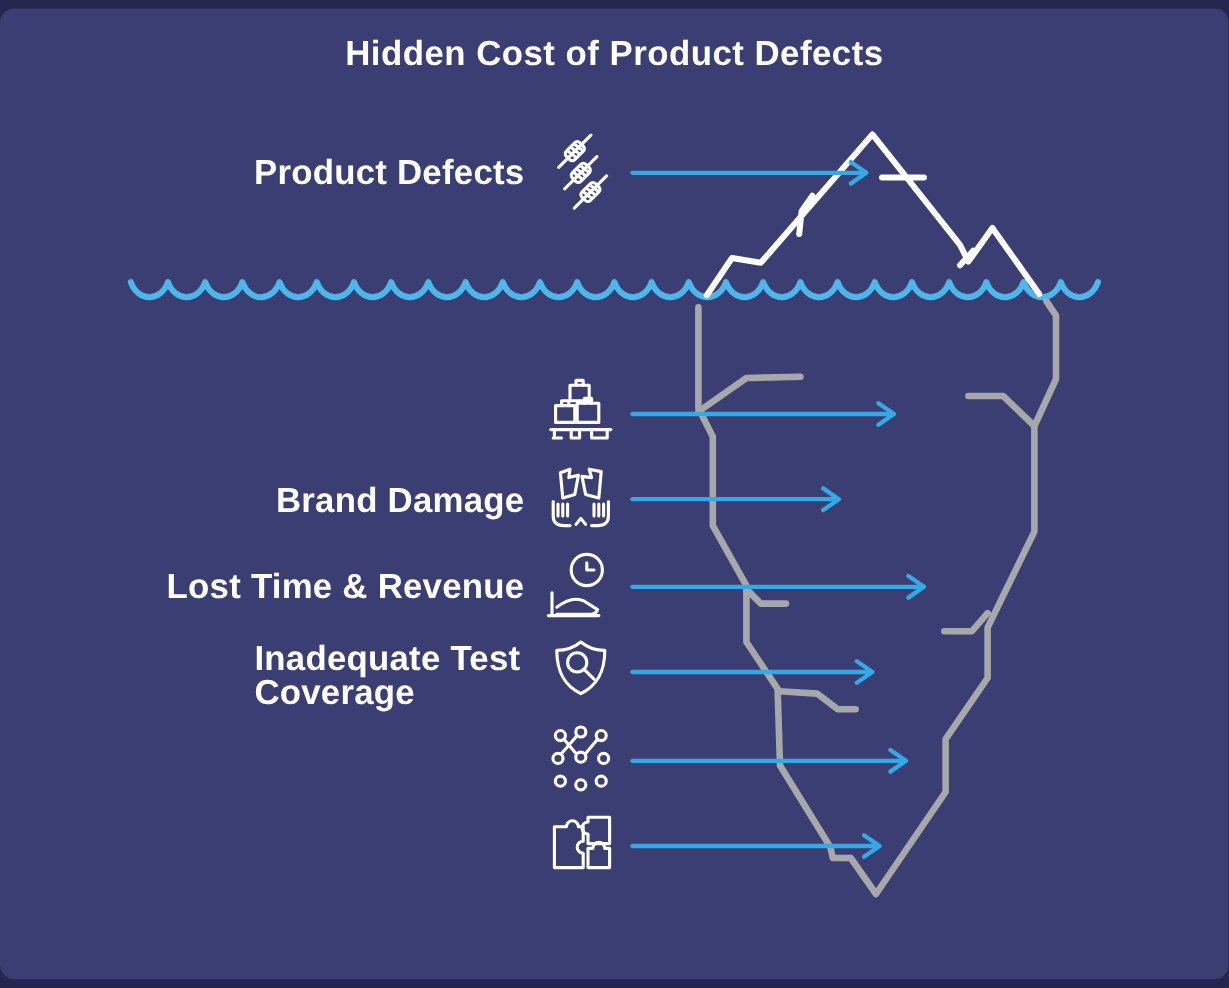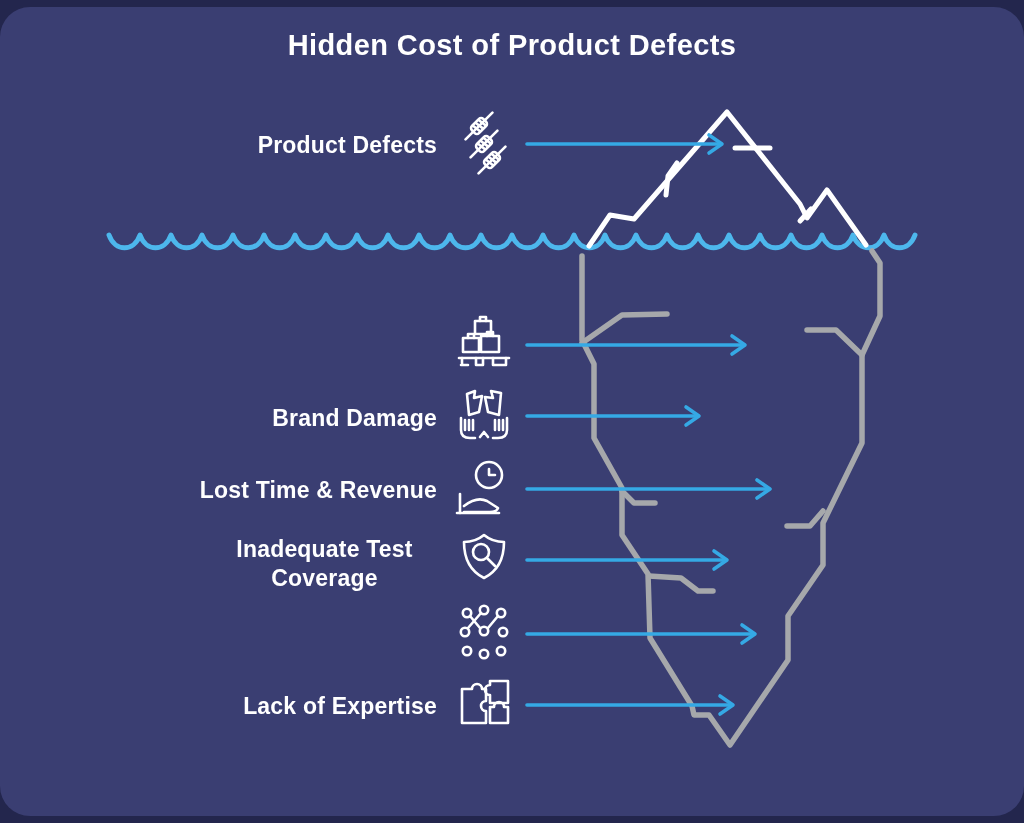--- a/index.html
+++ b/index.html
@@ -6,32 +6,32 @@
     --background:#3a3e72; --border:#23264d; --text:#ffffff;
     --wave:#4db7ec; --arrow:#35a9e5;
     --iceberg-above:#ffffff; --iceberg-below:#a6a8ab;
     --icon-light:#4ec1ef; --icon-dark:#2f7fd6;
   }
   html,body{margin:0;padding:0;}
   body{width:1024px;height:823px;background:var(--border);
        font-family:"Liberation Sans","DejaVu Sans",sans-serif;}
   .canvas{position:relative;width:1024px;height:823px;background:var(--border);overflow:hidden;}
   .inner{position:absolute;top:7px;bottom:7px;left:0;right:0;
-         background:var(--background);border-radius:30px;}
+         background:var(--background);border-radius:12px;}
   .title{position:absolute;top:22px;left:0;width:100%;text-align:center;
          color:var(--text);font-size:29px;font-weight:700;letter-spacing:.4px;}
   .scene{position:absolute;left:0;top:0;}
   .scene path, .scene polyline, .scene line{fill:none;stroke-linecap:round;stroke-linejoin:round;}
   .wave{stroke:var(--wave);stroke-width:5;}
   .arrow{stroke:var(--arrow);stroke-width:3.6;}
   .ice-a{stroke:var(--iceberg-above);stroke-width:5;}
   .ice-b{stroke:var(--iceberg-below);stroke-width:5.5;}
   .lbl{position:absolute;right:587px;transform:translateY(-50%);
-       color:var(--text);font-size:23px;font-weight:700;letter-spacing:.2px;
-       white-space:nowrap;text-align:center;}
+       color:var(--text);font-size:29px;font-weight:700;letter-spacing:.2px;
+       white-space:nowrap;text-align:left;}
   .lbl.wrap{white-space:normal;width:225px;line-height:29px;}
   .ico{position:absolute;width:64px;height:64px;left:452px;}
   .ico svg{width:100%;height:100%;}
   .ico path,.ico circle,.ico line,.ico rect{fill:none;stroke:var(--text);
        stroke-width:2.6;stroke-linecap:round;stroke-linejoin:round;}
   .ico .comp-light{stroke:var(--icon-light);}
   .ico .comp-dark{stroke:var(--icon-dark);}
 </style>
 </head>
 <body>
@@ -88,21 +88,20 @@
       <g>
         <line class="arrow" x1="527" y1="698" x2="730" y2="698"></line>
         <polyline class="arrow" points="720,689 733,698 720,707"></polyline>
       </g>
     </svg>
 
     <div class="lbl" style="top:138px">Product Defects</div>
     <div class="lbl" style="top:411px">Brand Damage</div>
     <div class="lbl wrap" style="top:557px">Inadequate Test Coverage</div>
     <div class="lbl" style="top:483px">Lost Time &amp; Revenue</div>
-    <div class="lbl" style="top:699px">Lack of Expertise</div>
 
     <div class="ico" style="top:104px">
       <svg viewBox="0 0 64 64">
         <g class="comp-light" transform="translate(27,15) rotate(-45)">
           <line x1="-19" y1="0" x2="19" y2="0"></line>
             <rect x="-8" y="-5" width="16" height="10" rx="3"></rect>
           <line x1="-4" y1="-4" x2="-3" y2="4"></line>
             <line x1="0" y1="-4" x2="1" y2="4"></line>
             <line x1="4" y1="-4" x2="5" y2="4"></line>
         </g>

